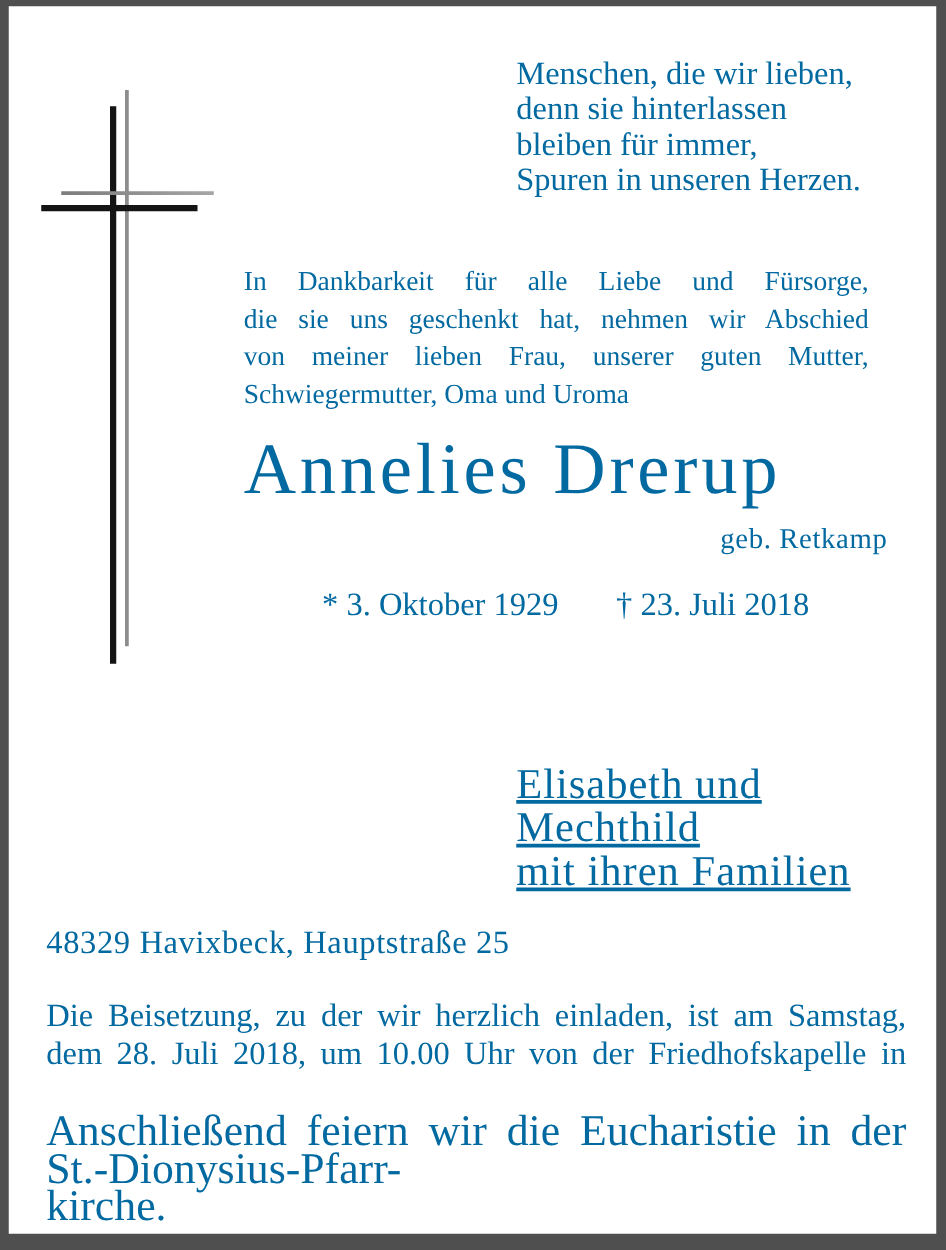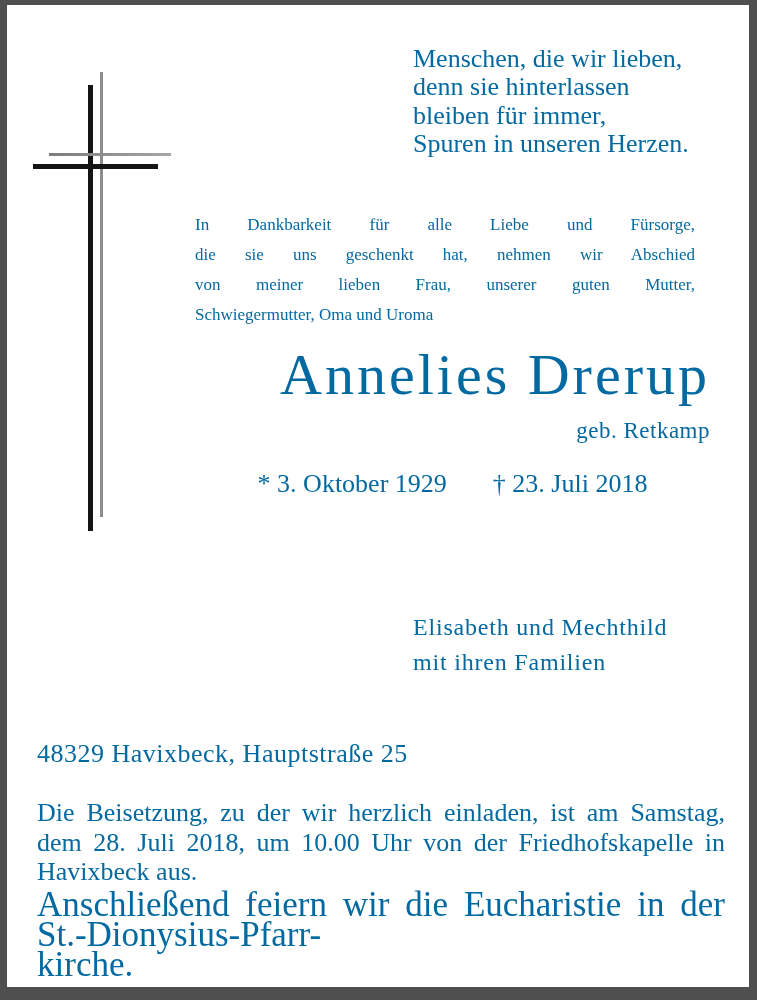--- a/index.html
+++ b/index.html
@@ -22,32 +22,32 @@
   .bar { position: absolute; }
 
   
   .v-black { left: 81px;  top: 80px;  width: 5px;  height: 446px; background: #141414; }
   .v-gray  { left: 93px;  top: 67px;  width: 3px;  height: 445px; background: #8d8d8d; }
   .h-gray  { left: 42px;  top: 148px; width: 122px; height: 3px;
              background: linear-gradient(to right, #7c7c7c, #a6a6a6); }
   .h-black { left: 26px;  top: 159px; width: 125px; height: 5px;  background: #141414; }
 
   .poem      { left: 406px; top: 40px;  font-size: 26px; line-height: 28.3px; }
-  .intro     { left: 188px; top: 205px; width: 500px; font-size: 17px; line-height: 30px; }
+  .intro     { left: 188px; top: 205px; width: 500px; font-size: 22px; line-height: 30px; }
   .jl        { text-align: justify; text-align-last: justify; }
 
-  .name      { left: 188px; top: 339px; width: 515px; text-align: right;
+  .name      { left: 188px; top: 339px; width: 515px; text-align: left;
                font-size: 58px; line-height: 62px; letter-spacing: 3px; white-space: nowrap; }
   .maiden    { left: 188px; top: 412px; width: 515px; text-align: right;
                font-size: 23px; line-height: 27px; letter-spacing: 0.5px; }
   .dates     { left: 188px; top: 464px; width: 515px; display: flex;
                justify-content: center; gap: 46px; font-size: 26px; line-height: 30px; }
 
   .spouse    { left: 406px; top: 553px; font-size: 26px; line-height: 30px; }
-  .family    { left: 406px; top: 605px; font-size: 24px; line-height: 35px; letter-spacing: 0.8px; }
+  .family    { left: 406px; top: 605px; font-size: 34px; line-height: 35px; letter-spacing: 0.8px; text-decoration: underline; }
 
   .address   { left: 30px; top: 734px; font-size: 26px; line-height: 30px; letter-spacing: 0.5px; }
   .funeral   { left: 30px; top: 793px; width: 688px; font-size: 26px; line-height: 29.5px; }
   .eucharist { left: 30px; top: 885px; width: 688px; font-size: 35px; line-height: 30px; }
 </style>
 </head>
 <body>
 
 <div class="page">
 
@@ -83,21 +83,20 @@
   <div class="abs family">
     <div>Elisabeth und Mechthild</div>
     <div>mit ihren Familien</div>
   </div>
 
   <div class="abs address">48329 Havixbeck, Hauptstraße 25</div>
 
   <div class="abs funeral">
     <div class="jl">Die Beisetzung, zu der wir herzlich einladen, ist am Samstag,</div>
     <div class="jl">dem 28. Juli 2018, um 10.00 Uhr von der Friedhofskapelle in</div>
-    <div>Havixbeck aus.</div>
   </div>
 
   <div class="abs eucharist">
     <div class="jl">Anschließend feiern wir die Eucharistie in der St.-Dionysius-Pfarr-</div>
     <div>kirche.</div>
   </div>
 
 </div>
 
 </body></html>

